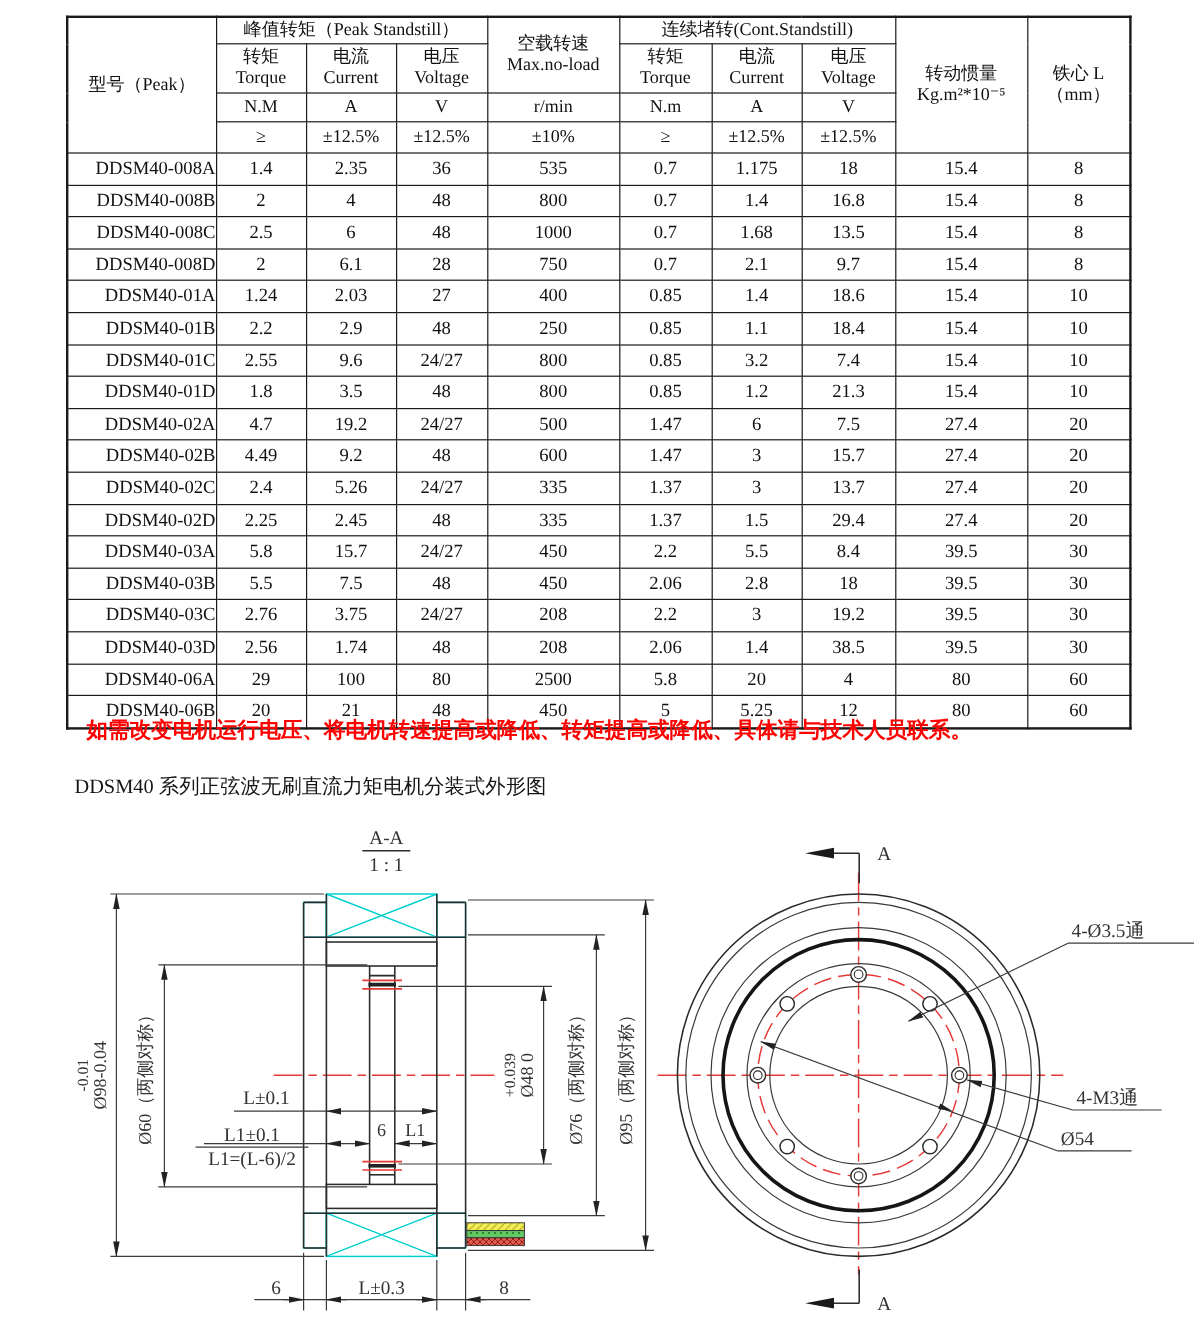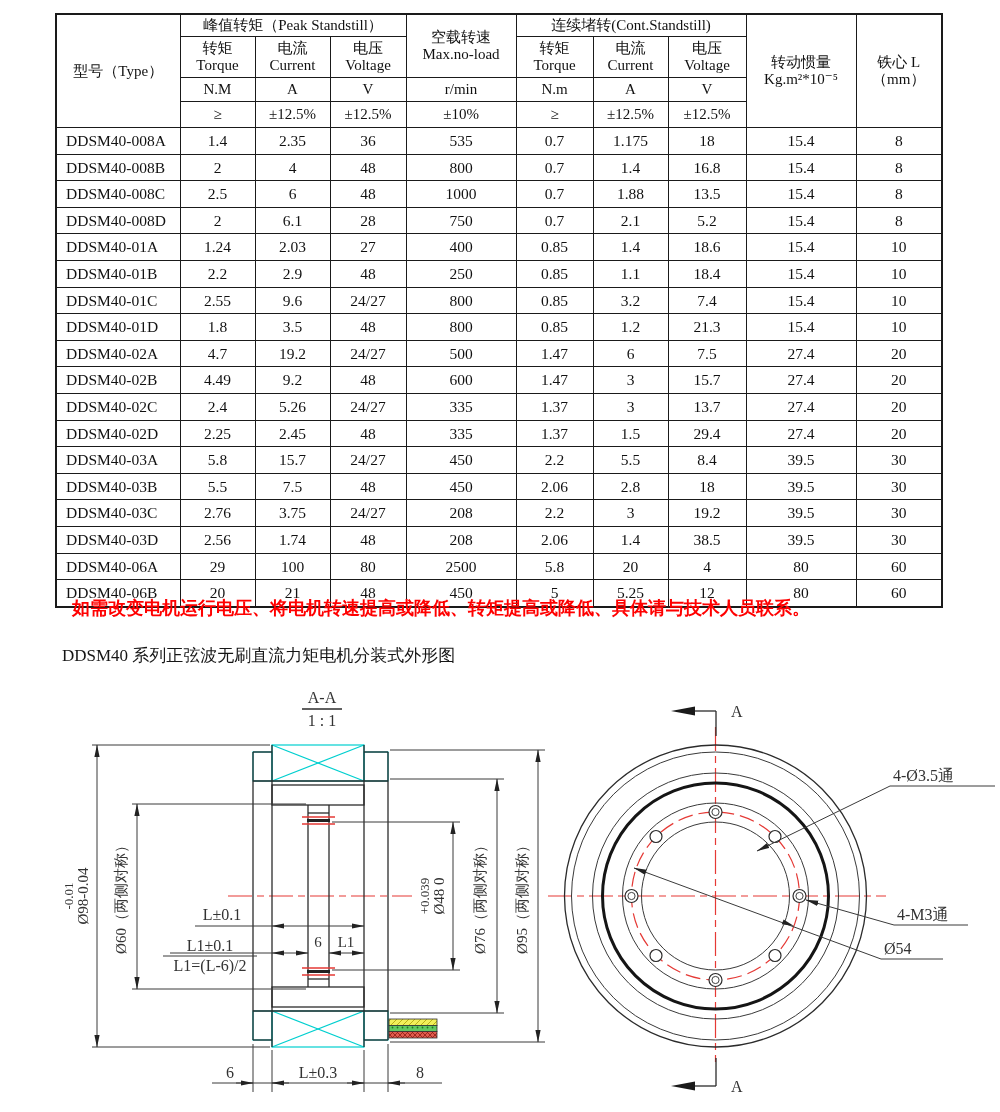--- a/index.html
+++ b/index.html
@@ -7,21 +7,21 @@
         font-family:"Liberation Serif","DejaVu Serif",serif;}
   table.spec{position:absolute;left:55px;top:13px;border-collapse:collapse;table-layout:fixed;
              width:886px;border:2px solid #1a1a1a;}
   .spec td{border:1px solid #1a1a1a;text-align:center;vertical-align:middle;
            font-size:15px;line-height:1.12;padding:0;color:#111;}
   .spec .h1 td{height:21px;}
   .spec .h2 td{height:40px;}
   .spec .h3 td{height:23px;margin-top:37px;}
   .spec .h4 td{height:25px;}
   .spec tbody td{height:25.6px;font-size:15.5px;}
-  .spec tbody td.type-cell{text-align:left;padding-left:9px;}
+  .spec tbody td.type-cell{text-align:right;padding-left:9px;}
   .warning{position:absolute;left:72px;top:596px;width:905px;color:#ff0000;
            font-weight:bold;font-size:18px;white-space:nowrap;}
   .caption{position:absolute;left:62px;top:644px;font-size:17px;color:#151515;}
   svg .sline{stroke:#2b2b2b;stroke-width:1.3;fill:none;}
   svg .thin{stroke:#3a3a3a;stroke-width:1;fill:none;}
   svg .cy{stroke:#00cfcf;stroke-width:1.2;fill:none;}
   svg .redln{stroke:#e53935;stroke-width:1.4;fill:none;}
   svg .cl{stroke:#e53935;stroke-width:1.2;fill:none;stroke-dasharray:24 5 7 5;}
   svg text{fill:#333;font-family:"Liberation Serif","DejaVu Serif",serif;}
   svg .dtxt{font-size:16px;}
@@ -41,21 +41,21 @@
         <col style="width:76px">
       <col style="width:110px">
         <col style="width:77px">
         <col style="width:75px">
         <col style="width:78px">
       <col style="width:110px">
         <col style="width:86px">
     </colgroup>
     <thead>
       <tr class="h1">
-        <td rowspan="4">型号（Type）</td>
+        <td rowspan="4">型号（Peak）</td>
         <td colspan="3">峰值转矩（Peak Standstill）</td>
         <td rowspan="2"><span>空载转速</span><br><span>Max.no-load</span></td>
         <td colspan="3">连续堵转(Cont.Standstill)</td>
         <td rowspan="4"><span>转动惯量</span><br><span>Kg.m²*10⁻⁵</span></td>
         <td rowspan="4"><span>铁心 L</span><br><span>（mm）</span></td>
       </tr>
       <tr class="h2">
         <td><span>转矩</span><br><span>Torque</span></td>
         <td><span>电流</span><br><span>Current</span></td>
         <td><span>电压</span><br><span>Voltage</span></td>
@@ -107,34 +107,34 @@
           <td>15.4</td>
           <td>8</td>
         </tr>
         <tr>
           <td class="type-cell">DDSM40-008C</td>
           <td>2.5</td>
           <td>6</td>
           <td>48</td>
           <td>1000</td>
           <td>0.7</td>
-          <td>1.88</td>
+          <td>1.68</td>
           <td>13.5</td>
           <td>15.4</td>
           <td>8</td>
         </tr>
         <tr>
           <td class="type-cell">DDSM40-008D</td>
           <td>2</td>
           <td>6.1</td>
           <td>28</td>
           <td>750</td>
           <td>0.7</td>
           <td>2.1</td>
-          <td>5.2</td>
+          <td>9.7</td>
           <td>15.4</td>
           <td>8</td>
         </tr>
         <tr>
           <td class="type-cell">DDSM40-01A</td>
           <td>1.24</td>
           <td>2.03</td>
           <td>27</td>
           <td>400</td>
           <td>0.85</td>

